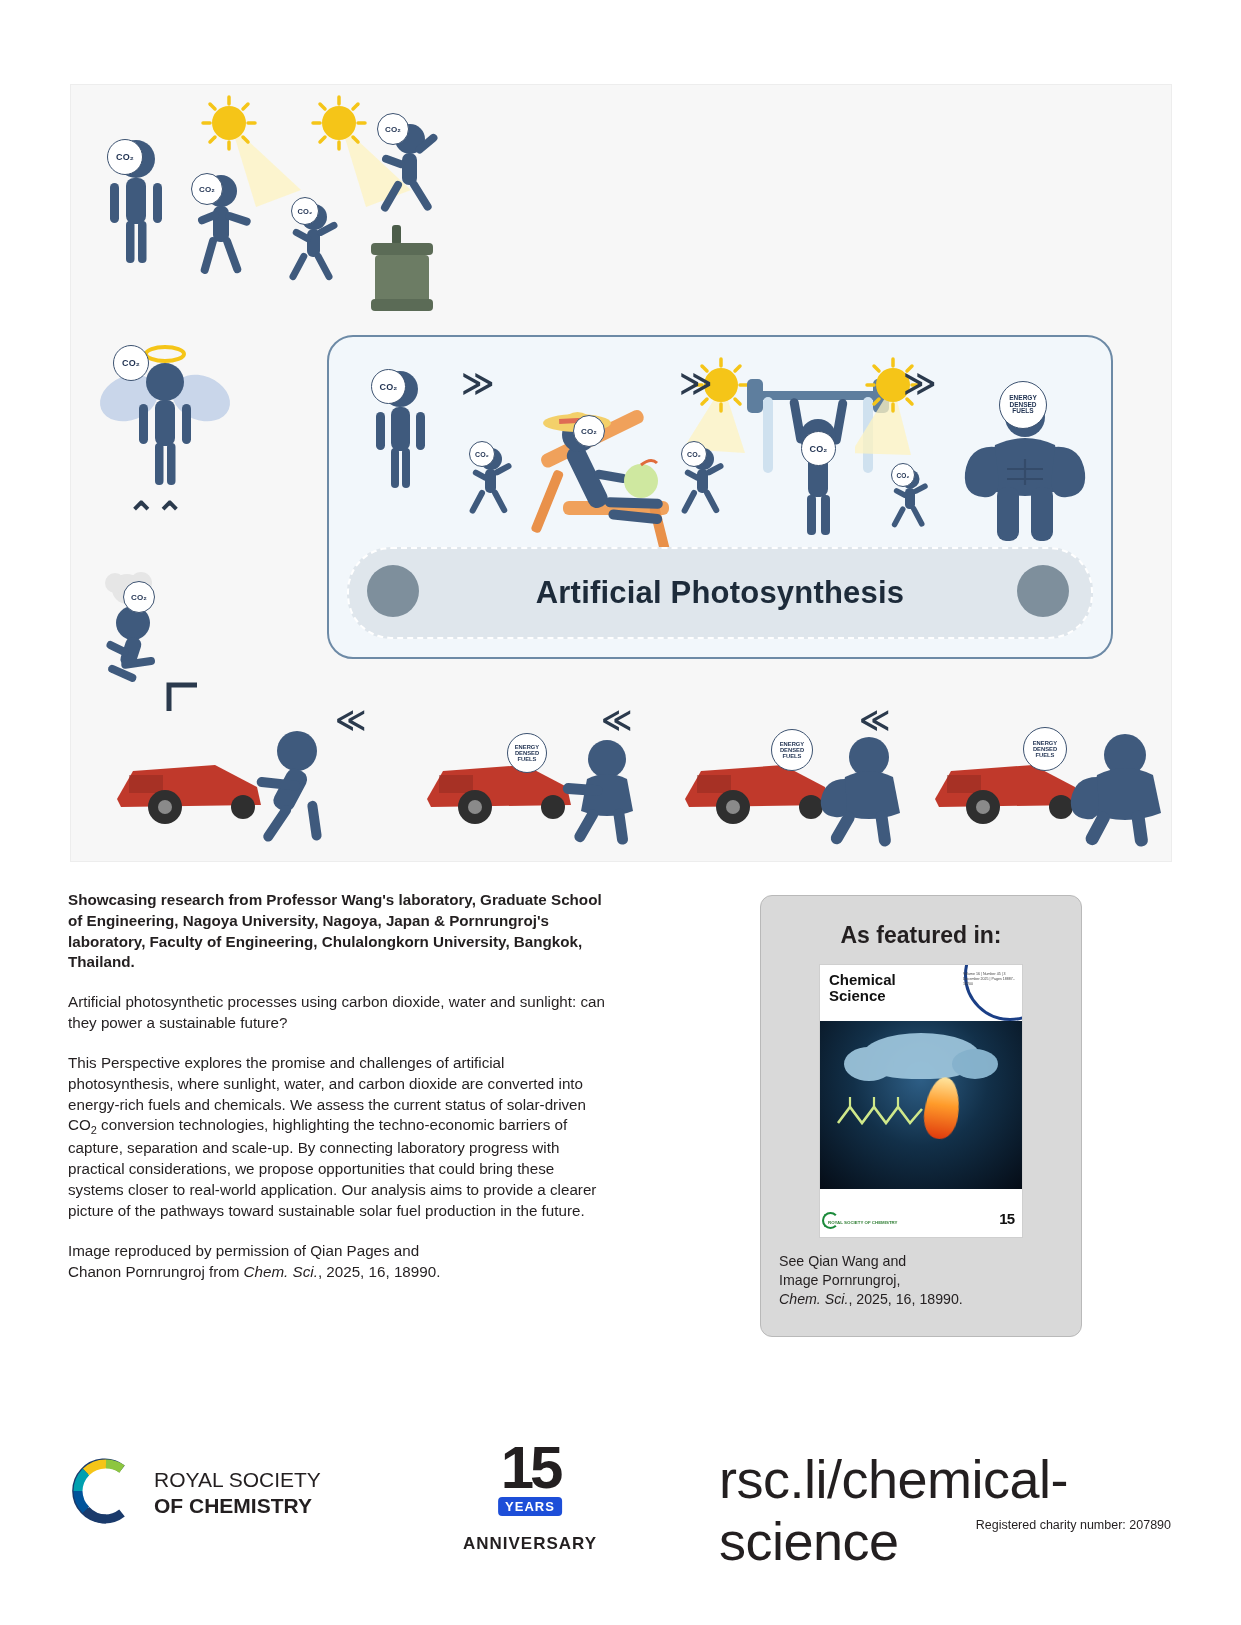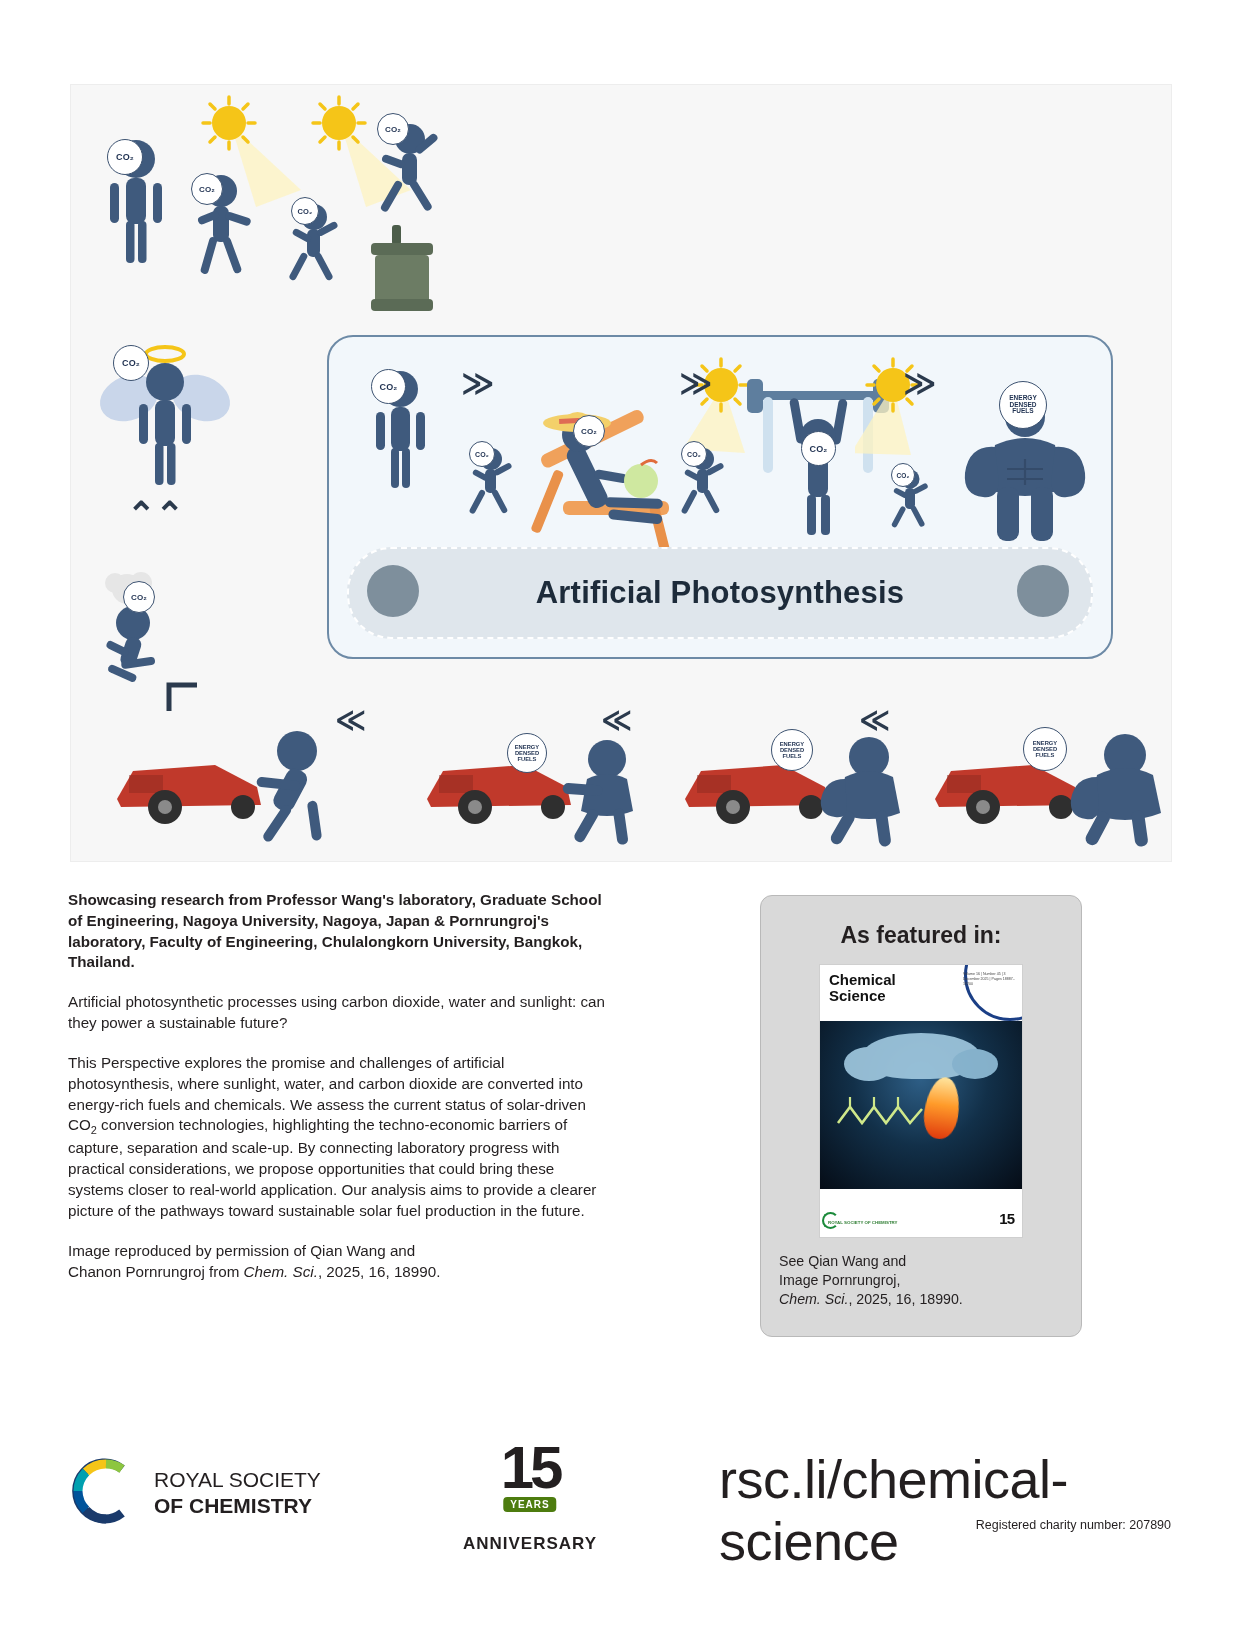--- a/index.html
+++ b/index.html
@@ -105,21 +105,21 @@
   }
 
   
   .rsc-logo{position:absolute;left:70px;top:1455px;width:300px;height:72px;}
   .rsc-mark{position:absolute;left:0;top:0;width:72px;height:72px;}
   .rsc-text{position:absolute;left:84px;top:12px;font-size:21px;line-height:1.25;color:#231f20;}
   .rsc-text .t2{font-weight:700;}
 
   .anniv{position:absolute;left:450px;top:1440px;width:160px;height:132px;text-align:center;}
   .anniv-15{font-size:60px;font-weight:800;letter-spacing:-4px;color:#231f20;line-height:.92;}
-  .anniv-years{position:absolute;left:50%;transform:translateX(-50%);top:57px;font-size:10px;font-weight:700;color:#fff;background:#4d7c0f;padding:2px 7px;border-radius:4px;letter-spacing:1px;}
+  .anniv-years{position:absolute;left:50%;transform:translateX(-50%);top:57px;font-size:13px;font-weight:700;color:#fff;background:#1d4ed8;padding:2px 7px;border-radius:4px;letter-spacing:1px;}
   .anniv-word{position:absolute;left:0;top:94px;width:100%;font-size:17px;font-weight:800;letter-spacing:1px;color:#231f20;}
 
   .url{position:absolute;left:688px;top:1448px;font-size:54px;color:#231f20;letter-spacing:-.5px;margin-left:31px;}
   .charity{position:absolute;right:70px;top:1518px;font-size:12.5px;color:#231f20;}
 </style>
 </head>
 <body>
 
 <div class="page">
 
@@ -518,21 +518,21 @@
       <span>FUELS</span>
     </div>
 
   </div>
 
   <div class="left-col">
     <p class="bold">Showcasing research from Professor Wang's laboratory, Graduate School of Engineering, Nagoya University, Nagoya, Japan &amp; Pornrungroj's laboratory, Faculty of Engineering, Chulalongkorn University, Bangkok, Thailand.</p>
     <p>Artificial photosynthetic processes using carbon dioxide, water and sunlight: can they power a sustainable future?</p>
     <p><span>This Perspective explores the promise and challenges of artificial photosynthesis, where sunlight, water, and carbon dioxide are converted into energy-rich fuels and chemicals. We assess the current status of solar-driven CO</span><sub>2</sub><span> conversion technologies, highlighting the techno-economic barriers of capture, separation and scale-up. By connecting laboratory progress with practical considerations, we propose opportunities that could bring these systems closer to real-world application. Our analysis aims to provide a clearer picture of the pathways toward sustainable solar fuel production in the future.</span></p>
     <p class="last">
-      <span>Image reproduced by permission of Qian Wang and</span><br>
+      <span>Image reproduced by permission of Qian Pages and</span><br>
       <span>Chanon Pornrungroj from </span><span class="ital">Chem. Sci.</span><span>, 2025, </span><span class="bld">16</span><span>, 18990.</span>
     </p>
   </div>
 
   <div class="feature">
     <div class="feature-title">As featured in:</div>
 
     <div class="cover">
       <div class="cover-head">
         <div class="cover-arc"></div>

